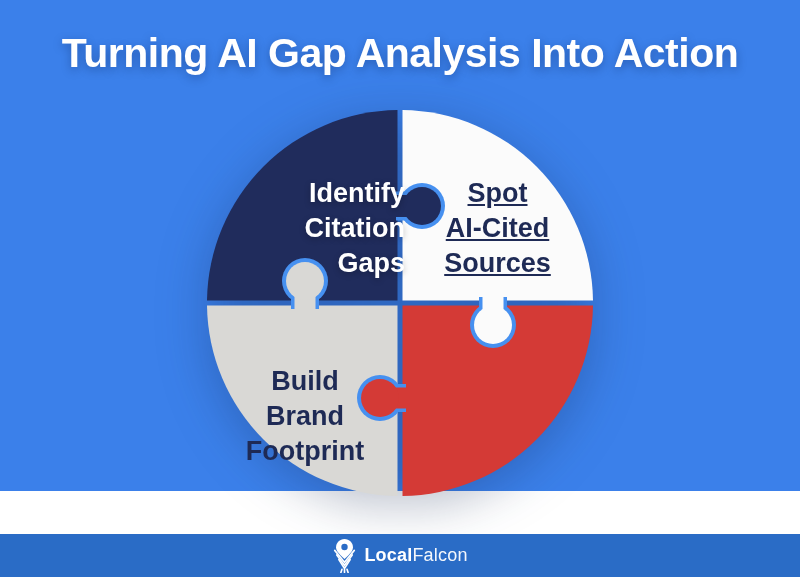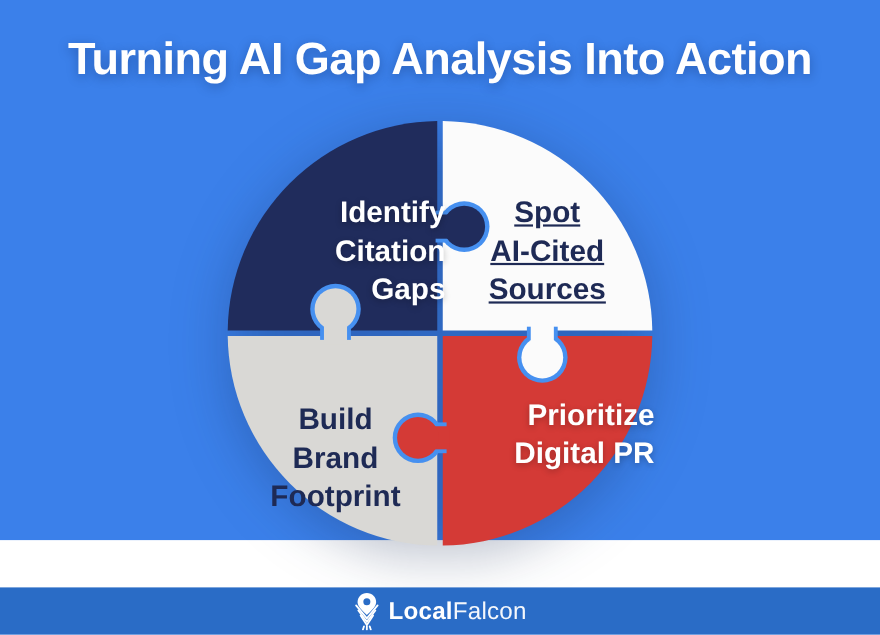--- a/index.html
+++ b/index.html
@@ -17,21 +17,21 @@
   }
   .q-label.shadowed{text-shadow:0 2px 6px rgba(0,0,0,.25);text-align:right;}
   .lbl-tl{left:205px;top:176px;width:200px;}
   .lbl-tr{left:400px;top:176px;width:195px;}
   .lbl-bl{left:205px;top:332px;width:200px;margin-top:32px;}
   .lbl-br{left:400px;top:360px;width:195px;}
   .footer{
     position:absolute;left:0;top:534px;width:800px;height:43px;background:#2A6CC6;
     display:flex;align-items:center;justify-content:center;gap:7px;
   }
-  .logo-text{font-size:22px;color:#fff;letter-spacing:.2px;}
+  .logo-text{font-size:18px;color:#fff;letter-spacing:.2px;}
   .logo-text .bold{font-weight:bold;}
   .logo-text .light{font-weight:normal;opacity:.95;}
 </style>
 </head>
 <body>
 
 <div id="page" style="background: rgb(59, 128, 234);">
 
   <div class="title" style="color: rgb(255, 255, 255);">Turning AI Gap Analysis Into Action</div>
 
@@ -73,22 +73,20 @@
 
   <div class="q-label lbl-tl shadowed" style="color: rgb(255, 255, 255);">Identify
 Citation
 Gaps</div>
   <div class="q-label lbl-tr" style="color: rgb(30, 42, 85); text-decoration: underline;">Spot
 AI-Cited
 Sources</div>
   <div class="q-label lbl-bl" style="color: rgb(30, 42, 85);">Build
 Brand
 Footprint</div>
-  <div class="q-label lbl-br shadowed" style="color: rgb(255, 255, 255);">Prioritize
-Digital PR</div>
 
   <div class="footer" style="background: rgb(42, 108, 198);">
     <span style="display:inline-flex;">
       <svg width="25" height="35" viewBox="0 0 24 34">
         <path d="M12 1 C7.3 1 3.8 4.6 3.8 9 C3.8 12.3 5.9 14.6 12 20.5 C18.1 14.6 20.2 12.3 20.2 9 C20.2 4.6 16.7 1 12 1 Z" fill="#FFFFFF"></path>
         <circle cx="12" cy="8.8" r="3.1" fill="#2A6CC6"></circle>
         <g fill="none" stroke="#FFFFFF" stroke-width="1.6" stroke-linecap="round">
           <path d="M2.5 12 L12 23.5 L21.5 12"></path>
           <path d="M4.5 16.5 L12 26.5 L19.5 16.5"></path>
           <path d="M6.5 21 L12 29.5 L17.5 21"></path>

